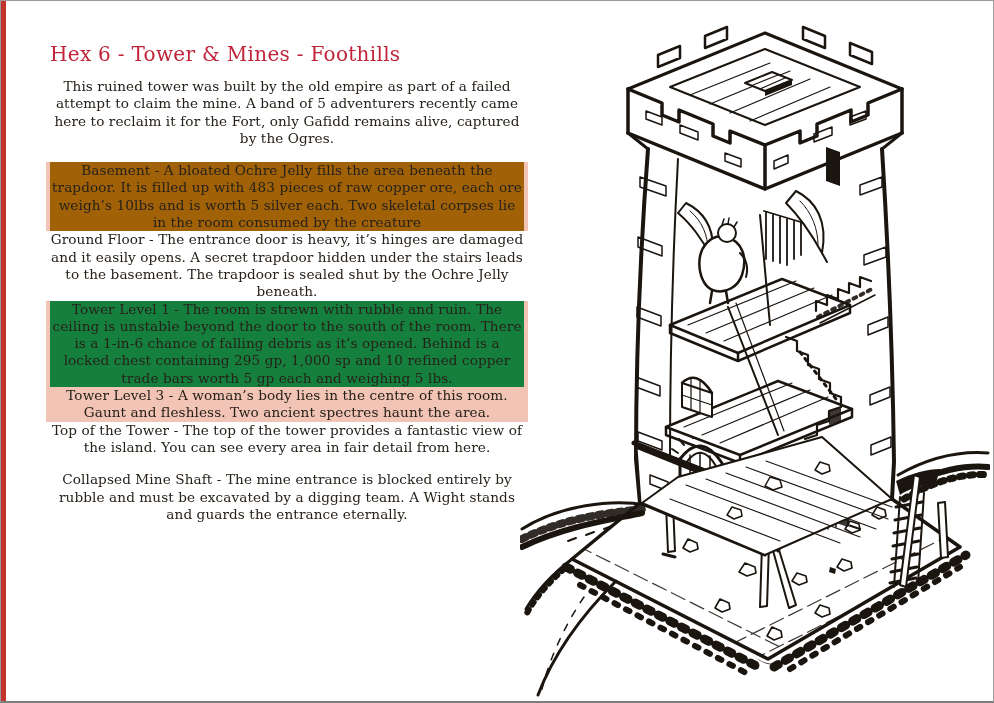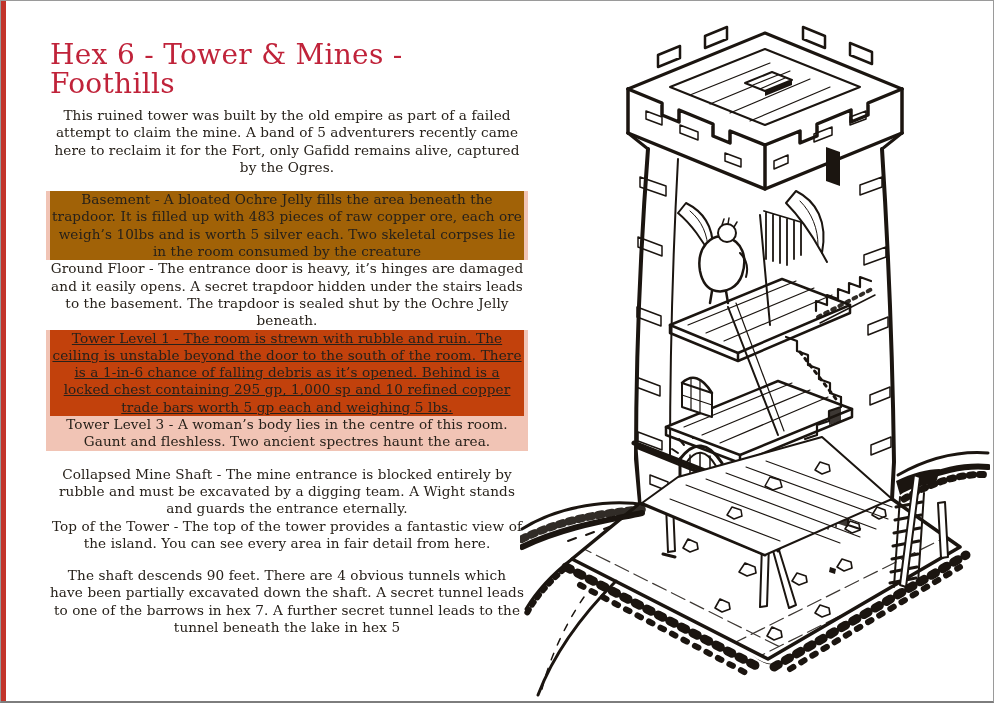--- a/index.html
+++ b/index.html
@@ -9,45 +9,44 @@
     overflow:hidden;
   }
   .page-border{position:absolute;inset:0;border:1px solid #9a9a9a;border-bottom:2px solid #7d7d7d;pointer-events:none;z-index:50;}
   .stripe{position:absolute;left:0;top:0;width:6px;height:703px;z-index:40;}
   .text-col{
     position:absolute;left:50px;top:40px;width:474px;
     color:#27211a;font-size:13.6px;line-height:17.3px;z-index:10;
     letter-spacing:0.1px;
   }
   h1.title{
-    font-size:28px;line-height:29px;font-weight:500;
+    font-size:20px;line-height:29px;font-weight:500;
     margin:0 0 9px 0;letter-spacing:0.3px;
   }
   .para{margin:0;text-align:center;}
   .para.gap{margin-top:15px;}
   .para.hl{box-shadow:4px 0 0 var(--hl), -4px 0 0 var(--hl);}
   .art{position:absolute;left:520px;top:6px;width:470px;height:692px;z-index:5;}
 </style>
 </head>
 <body>
 
 <div class="stripe" style="background: rgb(194, 52, 43);"></div>
 <div class="page-border"></div>
 
 <div class="text-col">
   <h1 class="title" style="color: rgb(192, 35, 58);">Hex 6 - Tower &amp; Mines - Foothills</h1>
   <div id="paragraph-list">
       <p class="para">This ruined tower was built by the old empire as part of a failed attempt to claim the mine. A band of 5 adventurers recently came here to reclaim it for the Fort, only Gafidd remains alive, captured by the Ogres.</p>
       <p class="para hl gap" style="background: #a16207;">Basement - A bloated Ochre Jelly fills the area beneath the trapdoor. It is filled up with 483 pieces of raw copper ore, each ore weigh’s 10lbs and is worth 5 silver each. Two skeletal corpses lie in the room consumed by the creature</p>
       <p class="para">Ground Floor - The entrance door is heavy, it’s hinges are damaged and it easily opens. A secret trapdoor hidden under the stairs leads to the basement. The trapdoor is sealed shut by the Ochre Jelly beneath.</p>
-      <p class="para hl" style="background: #c2410c; text-decoration: underline;">Tower Level 1 - The room is strewn with rubble and ruin. The ceiling is unstable beyond the door to the south of the room. There is a 1-in-6 chance of falling debris as it’s opened.  Behind is a locked chest containing 295 gp, 1,000 sp and 10 refined copper trade bars worth 5 gp each and weighing 5 lbs.</p>
+      <p class="para hl" style="background: #15803d;">Tower Level 1 - The room is strewn with rubble and ruin. The ceiling is unstable beyond the door to the south of the room. There is a 1-in-6 chance of falling debris as it’s opened.  Behind is a locked chest containing 295 gp, 1,000 sp and 10 refined copper trade bars worth 5 gp each and weighing 5 lbs.</p>
       <p class="para hl" style="background: rgb(241, 196, 181);">Tower Level 3 - A woman’s body lies in the centre of this room. Gaunt and fleshless. Two ancient spectres haunt the area.</p>
+      <p class="para">Top of the Tower - The top of the tower provides a fantastic view of the island. You can see every area in fair detail from here.</p>
       <p class="para gap">Collapsed Mine Shaft - The mine entrance is blocked entirely by rubble and must be excavated by a digging team. A Wight stands and guards the entrance eternally.</p>
-      <p class="para">Top of the Tower - The top of the tower provides a fantastic view of the island. You can see every area in fair detail from here.</p>
-      <p class="para gap">The shaft descends 90 feet. There are 4 obvious tunnels which have been partially excavated down the shaft. A secret tunnel leads to one of the barrows in hex 7.  A further secret tunnel leads to the tunnel beneath the lake in hex 5</p>
     </div>
 </div>
 
 <svg class="art" viewBox="0 0 470 690" aria-hidden="true">
   <defs>
     <clipPath id="apron">
       <path d="M52,552 L248,652 L440,540 L372,492 L245,548 L120,496 Z"></path>
     </clipPath>
   </defs>
 

